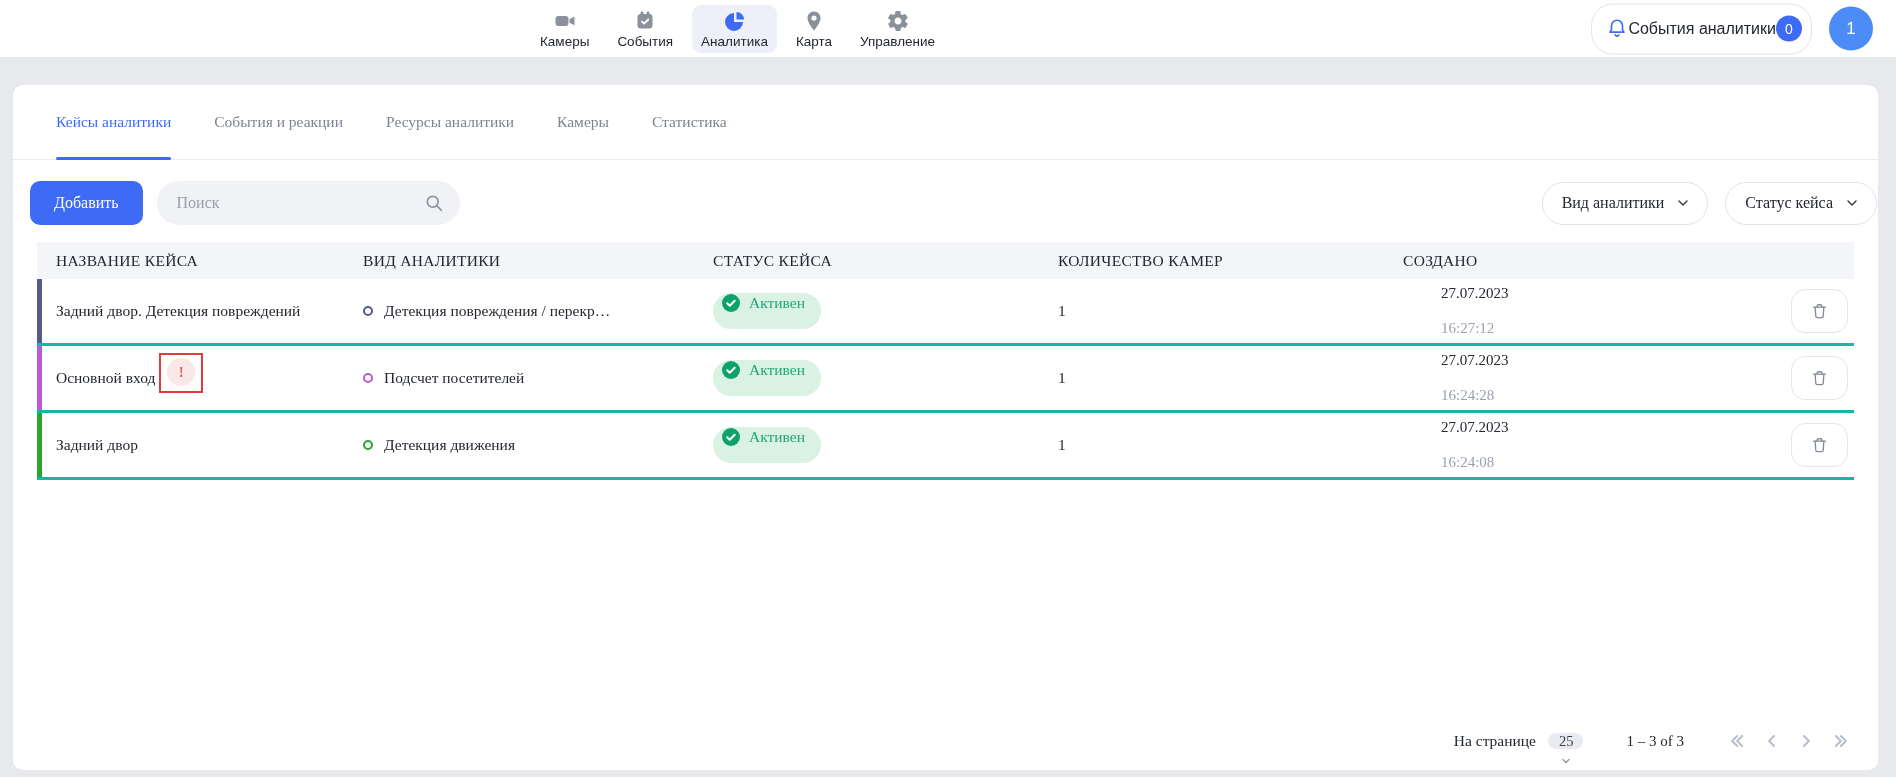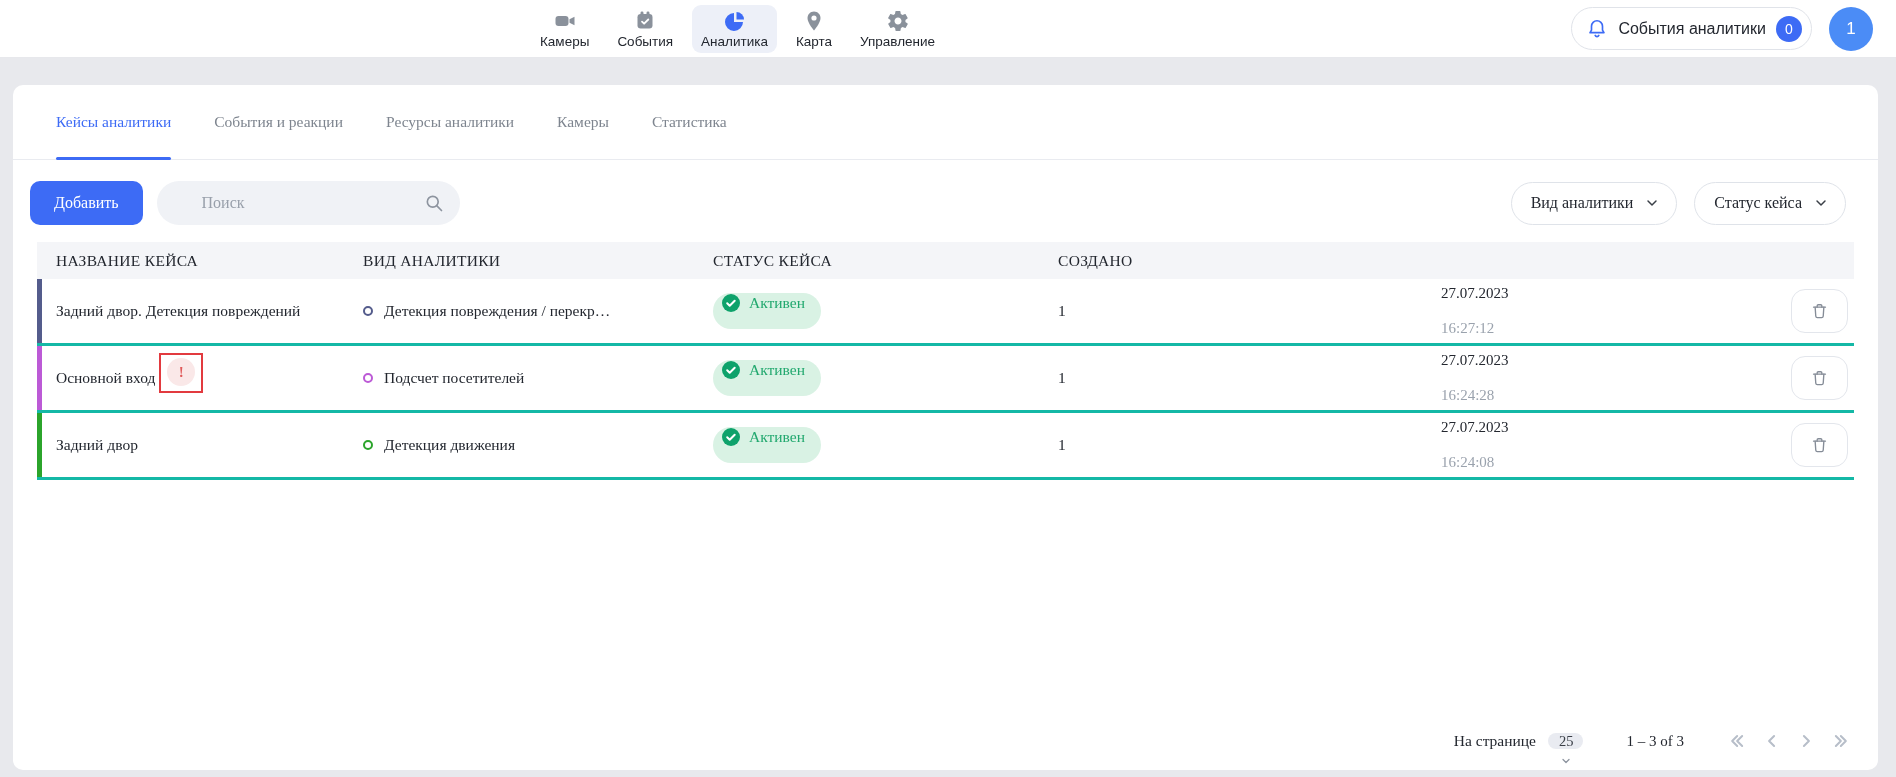--- a/index.html
+++ b/index.html
@@ -27,22 +27,22 @@
   }
   .nav-item.active { background:#edf0f8; }
   .nav-icon { height:24px; display:flex; align-items:center; justify-content:center; }
   .nav-label { font-size:13.5px; color:#23272f; margin-top:1px; white-space:nowrap; }
 
   .header-right {
     position:absolute; right:23px; top:50%; transform:translateY(-50%);
     display:flex; align-items:center; gap:17px;
   }
   .events-btn {
-    display:flex; align-items:center; gap:10px;
-    height:43px; padding:0 9px 0 14px;
+    display:flex; align-items:center; 
+    height:51px; padding:0 9px 0 14px;
     background:#fff; border:1px solid #e0e3e9; border-radius:22px;
     font-family:inherit; font-size:16px; color:#23272f; cursor:pointer;
   }
   .events-badge {
     min-width:26px; height:26px; border-radius:13px; background:#3d6bf5;
     color:#fff; font-size:14px; display:flex; align-items:center; justify-content:center;
     padding:0 7px;
   }
   .avatar {
     width:44px; height:44px; border-radius:50%; background:#4b8cf6;
@@ -65,32 +65,32 @@
     display:flex; align-items:center; position:relative;
     font-size:15.5px; color:#7e858f; cursor:pointer; white-space:nowrap;
   }
   .tab.active { color:#3d6bf5; }
   .tab.active::after {
     content:""; position:absolute; left:0; right:0; bottom:-1px; height:3px;
     background:#3d6bf5; border-radius:3px;
   }
 
   
-  .toolbar { display:flex; align-items:center; padding:21px 32px 0 17px; }
+  .toolbar { display:flex; align-items:center; padding:21px 1px 0 17px; }
   .add-btn {
     height:44px; padding:0 24px; border:none; border-radius:10px;
     background:#3d6bf5; color:#fff; font-family:inherit; font-size:16px; cursor:pointer;
   }
   .search-box {
     margin-left:14px; width:303px; height:44px; border-radius:22px;
     background:#f0f2f6; display:flex; align-items:center; padding:0 16px 0 20px;
   }
   .search-box input {
     flex:1; border:none; background:transparent; outline:none;
-    font-family:inherit; font-size:16px; color:#1d4ed8;margin-left:25px;
+    font-family:inherit; font-size:16px; color:#1d4ed8;
   }
   .search-box input::placeholder { color:#99a0ab; }
   .filters { margin-left:auto; display:flex; gap:17px; }
   .filter-btn {
     height:43px; padding:0 16px 0 19px; display:flex; align-items:center; gap:11px;
     background:#fff; border:1px solid #dfe3e9; border-radius:22px;
     font-family:inherit; font-size:16px; color:#23272f; cursor:pointer; white-space:nowrap;
   }
 
   
@@ -268,20 +268,21 @@
         </span>
       </button>
     </div>
   </div>
 
   <div class="table">
     <div class="thead">
       <div class="cell first">НАЗВАНИЕ КЕЙСА</div>
       <div class="cell">ВИД АНАЛИТИКИ</div>
       <div class="cell">СТАТУС КЕЙСА</div>
+      <div class="cell">КОЛИЧЕСТВО КАМЕР</div>
       <div class="cell">СОЗДАНО</div>
       <div class="cell"></div>
     </div>
 
     <div class="trow">
       <span class="accent" style="background: rgb(84, 92, 140);"></span>
       <div class="cell first">
         <span>Задний двор. Детекция повреждений</span>
       </div>
       <div class="cell">

